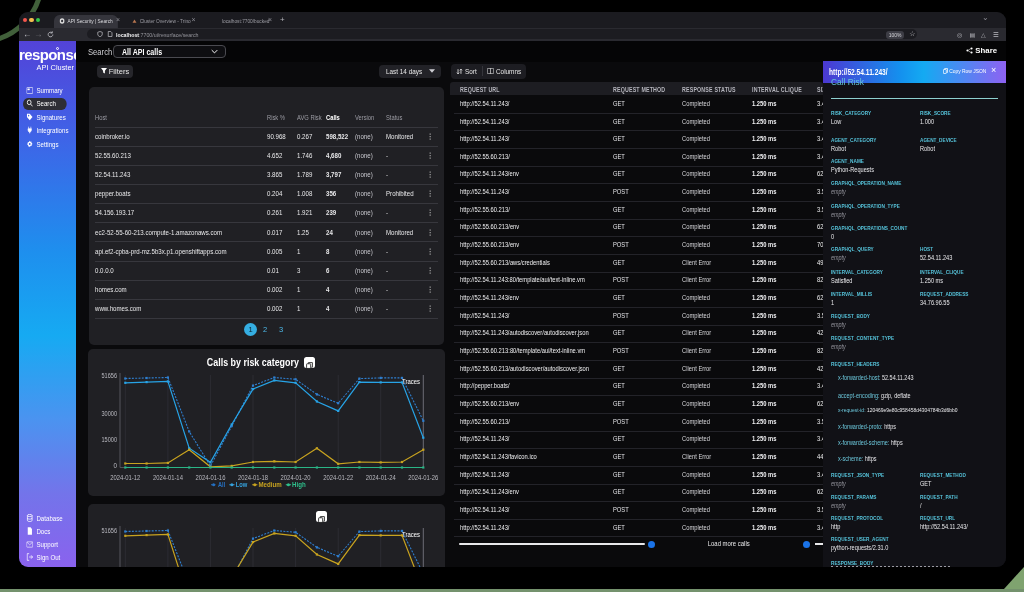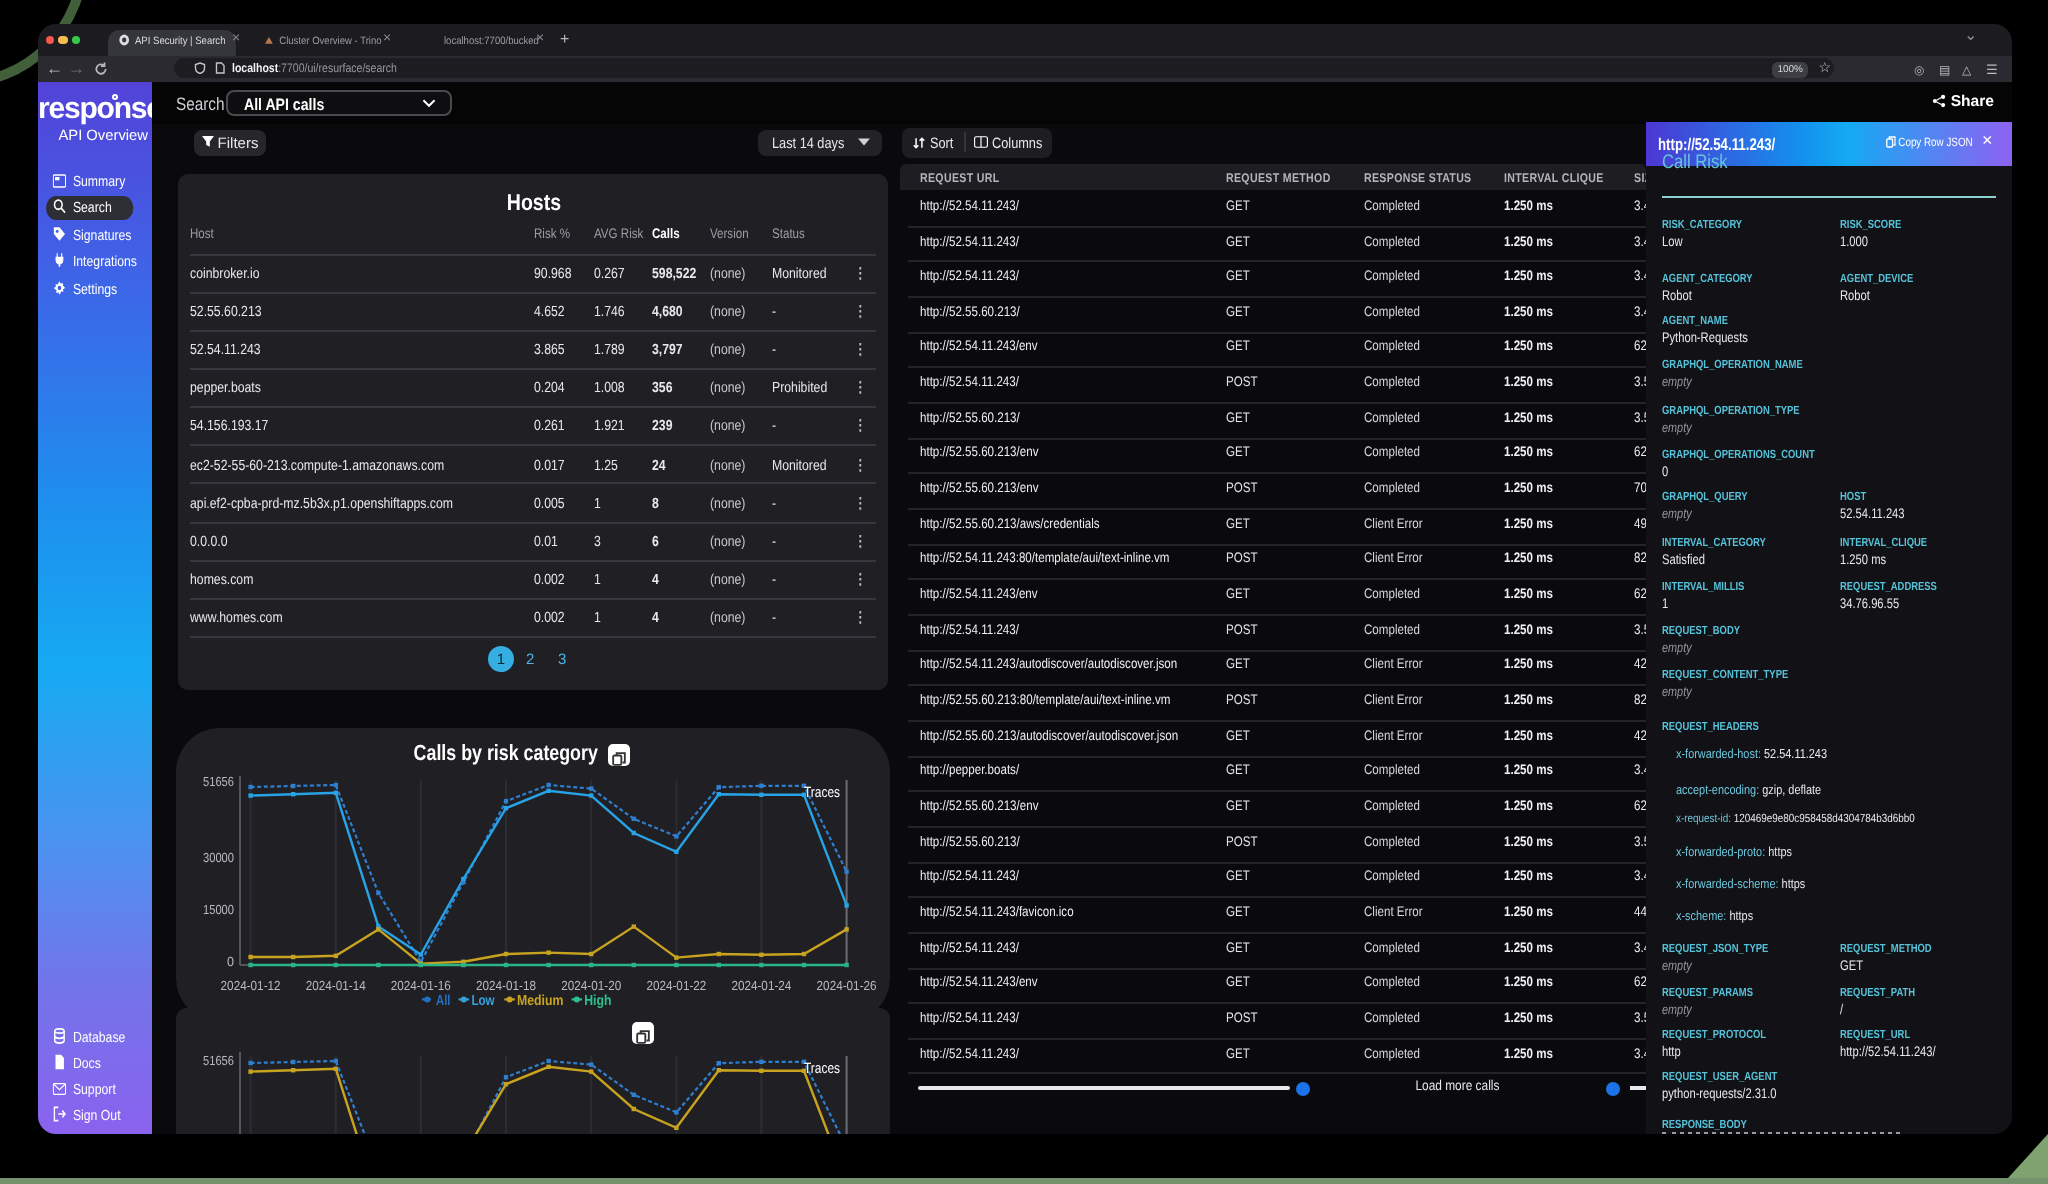--- a/index.html
+++ b/index.html
@@ -83,21 +83,21 @@
       </div>
       <div class="navico" style="left:938px;font-size:6px;top:3.5px;">◎</div>
       <div class="navico" style="left:950.5px;font-size:6px;top:3.5px;">▤</div>
       <div class="navico" style="left:962px;font-size:6px;top:3.5px;">△</div>
       <div class="navico" style="left:974px;font-size:6.5px;top:3px;">☰</div>
     </div>
     <div class="abs" id="content">
       <div class="abs" id="sidebar">
         <div id="logo">response</div>
         <div class="abs" style="left:36.5px;top:6px;width:3.2px;height:3.2px;border:1px solid #fff;border-radius:50%;"></div>
-        <div id="logosub">API Overview</div>
+        <div id="logosub">API Cluster</div>
         <div class="snav" style="top:43.5px;"><svg width="8" height="7" viewBox="0 0 12 10">
               <rect x="0.5" y="0.5" width="11" height="9" rx="1" fill="none" stroke="#fff"></rect>
               <rect x="2" y="2" width="4" height="2.5" fill="#fff"></rect>
             </svg>Summary</div>
         <div class="snav" id="nav-search" style="top:57px;"><svg width="8" height="8" viewBox="0 0 12 12">
               <circle cx="5" cy="5" r="3.4" fill="none" stroke="#fff" stroke-width="1.4"></circle>
               <line x1="7.6" y1="7.6" x2="11" y2="11" stroke="#fff" stroke-width="1.4"></line>
             </svg>Search</div>
         <div class="snav" style="top:70.5px;"><svg width="8" height="8" viewBox="0 0 12 12">
               <path d="M1 1 h5 l5 5 -5 5 -5 -5 Z" fill="#fff"></path>
@@ -150,21 +150,20 @@
                 <path d="M3.5 2 V10 M1.5 8 L3.5 10 L5.5 8" fill="none" stroke="#fff" stroke-width="1.3"></path>
                 <path d="M8.5 10 V2 M6.5 4 L8.5 2 L10.5 4" fill="none" stroke="#fff" stroke-width="1.3"></path>
               </svg> <span class="sx" style="vertical-align:top;">Sort</span></span>
           <span style="position:absolute;left:31px;top:2.5px;height:10px;border-left:1px solid #35353b;"></span>
           <span style="position:absolute;left:36px;top:0;"><svg width="7" height="6" viewBox="0 0 12 10" style="vertical-align:-0.5px;margin-right:2px;">
                 <rect x="0.5" y="0.5" width="11" height="9" rx="1.5" fill="none" stroke="#fff"></rect>
                 <line x1="6" y1="0.5" x2="6" y2="9.5" stroke="#fff"></line>
               </svg><span class="sx" style="vertical-align:top;">Columns</span></span>
         </div>
         <div class="card" style="left:13px;top:46px;width:355px;height:258px;">
-          <div class="abs" style="left:0;top:9px;width:355px;text-align:center;color:#fff;font-size:11.5px;font-weight:bold;"><span style="display:inline-block;transform:scaleX(0.85);">Hosts</span></div>
           <div class="cell" style="left:6px;top:27px;color:#9c9ca4;font-size:6.9px;">Host</div>
           <div class="cell" style="left:178px;top:27px;color:#9c9ca4;font-size:6.9px;">Risk %</div>
           <div class="cell" style="left:208px;top:27px;color:#9c9ca4;font-size:6.9px;">AVG Risk</div>
           <div class="cell" style="left:237px;top:27px;color:#fff;font-size:6.9px;font-weight:bold;">Calls</div>
           <div class="cell" style="left:266px;top:27px;color:#9c9ca4;font-size:6.9px;">Version</div>
           <div class="cell" style="left:297px;top:27px;color:#9c9ca4;font-size:6.9px;">Status</div>
           <div class="abs" style="left:6px;top:39.8px;width:343px;border-top:1px solid #37373d;"></div>
           <div class="abs" style="left:6px;top:58.9px;width:343px;border-top:1px solid #37373d;"></div>
           <div class="abs" style="left:6px;top:78.0px;width:343px;border-top:1px solid #37373d;"></div>
           <div class="abs" style="left:6px;top:97.1px;width:343px;border-top:1px solid #37373d;"></div>
@@ -242,21 +241,21 @@
           <div class="cell" style="left:178px;top:216.9px;color:#e8e8ea;font-size:7.3px;">0.002</div>
           <div class="cell" style="left:208px;top:216.9px;color:#e8e8ea;font-size:7.3px;">1</div>
           <div class="cell" style="left:237px;top:216.9px;color:#e8e8ea;font-size:7.3px;font-weight:bold;">4</div>
           <div class="cell" style="left:266px;top:216.9px;color:#c9c9cf;font-size:7.3px;">(none)</div>
           <div class="cell" style="left:297px;top:216.9px;color:#e8e8ea;font-size:7.3px;">-</div>
           <div class="cell" style="left:338px;top:216.9px;color:#bbb;font-size:7.5px;font-weight:bold;">⋮</div>
           <div class="abs" style="left:155px;top:236px;width:13px;height:13px;border-radius:50%;background:#35aee2;color:#0b2430;font-size:7.5px;text-align:center;line-height:13px;">1</div>
           <div class="abs" style="left:174px;top:238px;color:#4db8e8;font-size:7.5px;">2</div>
           <div class="abs" style="left:190px;top:238px;color:#4db8e8;font-size:7.5px;">3</div>
         </div>
-        <div class="card" style="left:12px;top:323px;width:357px;height:146.5px;overflow:hidden;border-radius:22px;">
+        <div class="card" style="left:12px;top:308px;width:357px;height:146.5px;overflow:hidden;">
           <div class="abs" style="left:0;top:7px;width:357px;text-align:center;color:#fff;font-size:11px;font-weight:bold;padding-right:28px;"><span style="display:inline-block;transform:scaleX(0.81);">Calls by risk category</span></div>
           <div class="abs" style="left:216px;top:7.5px;width:11px;height:11px;background:#fff;border-radius:2.5px;"><svg width="7" height="7" style="margin:2px" viewBox="0 0 12 12">
                 <rect x="1" y="3" width="7" height="8" rx="1" fill="none" stroke="#333" stroke-width="1.6"></rect>
                 <path d="M4 3 V1 h7 v8 h-2" fill="none" stroke="#333" stroke-width="1.6"></path>
               </svg></div>
           <svg class="abs" style="left:0;top:0;" width="357" height="146.5" viewBox="0 0 357 146.5">
 <line x1="37.3" y1="26" x2="37.3" y2="118.5" stroke="#2c2c33" stroke-width="1"></line>
 <line x1="79.9" y1="26" x2="79.9" y2="118.5" stroke="#2c2c33" stroke-width="1"></line>
 <line x1="122.4" y1="26" x2="122.4" y2="118.5" stroke="#2c2c33" stroke-width="1"></line>
 <line x1="165.0" y1="26" x2="165.0" y2="118.5" stroke="#2c2c33" stroke-width="1"></line>

